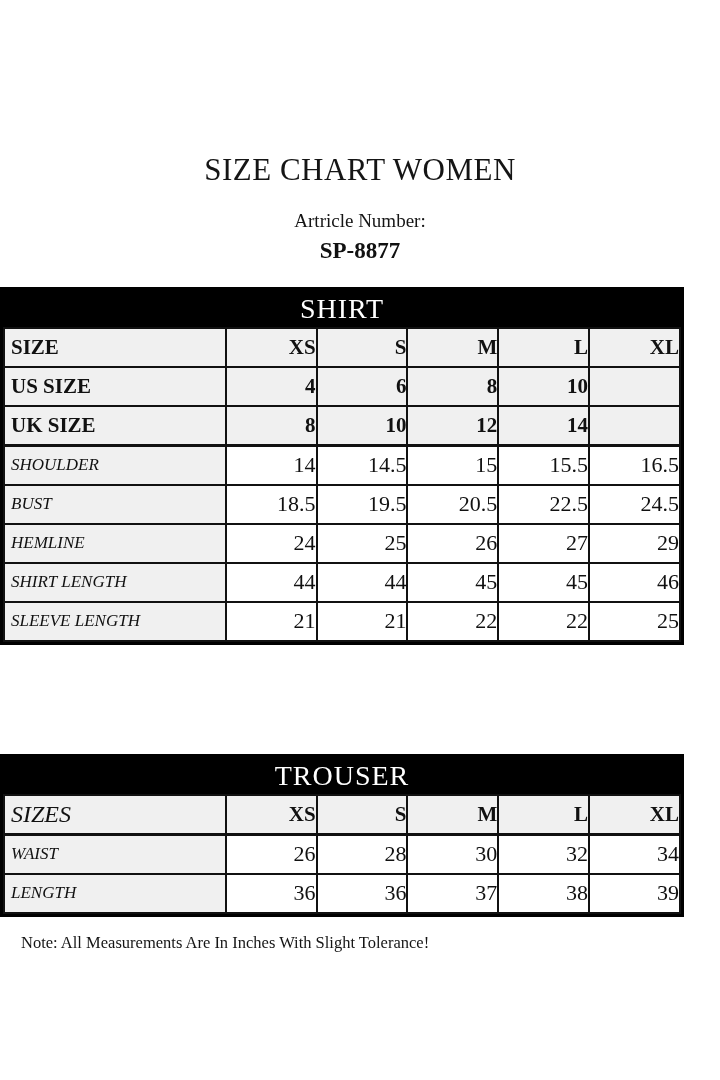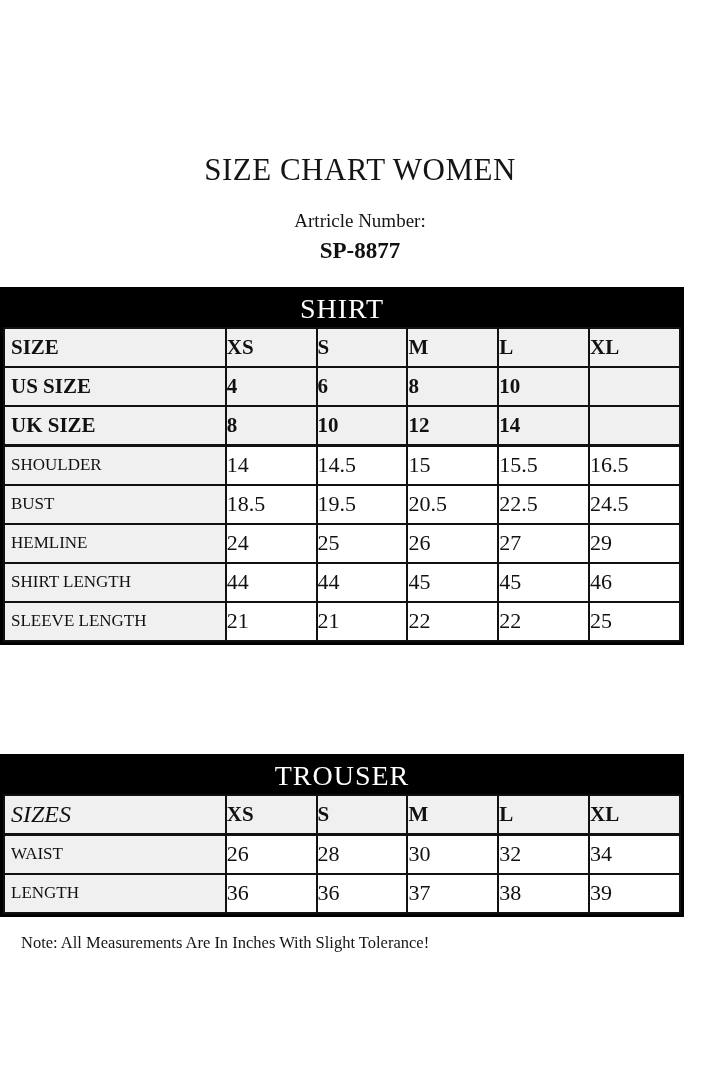--- a/index.html
+++ b/index.html
@@ -63,30 +63,30 @@
     height: 37px;
     padding: 0;
     overflow: hidden;
     white-space: nowrap;
   }
   td.label {
     text-align: left;
     padding-left: 6px;
     background: #f0f0f0;
   }
-  td.val { text-align: left; }
+  td.val { text-align: right; }
 
   tr.hdr td, tr.bold-gray td {
     background: #f0f0f0;
     font-weight: bold;
     font-size: 21px;
   }
   tr.hdr td.label.nobold { font-weight: normal; font-size: 24px; font-style: italic; }
 
-  tr.measure td.label { font-size: 17px; }
+  tr.measure td.label { font-size: 17px; font-style: italic; }
   tr.measure td.val { font-size: 22px; background: #ffffff; }
 
   tr.thick td { border-bottom-width: 3px; }
 
   .note {
     margin: 16px 16px 0 21px;
     font-size: 16.5px;
     color: #151515;
   }
 </style>

